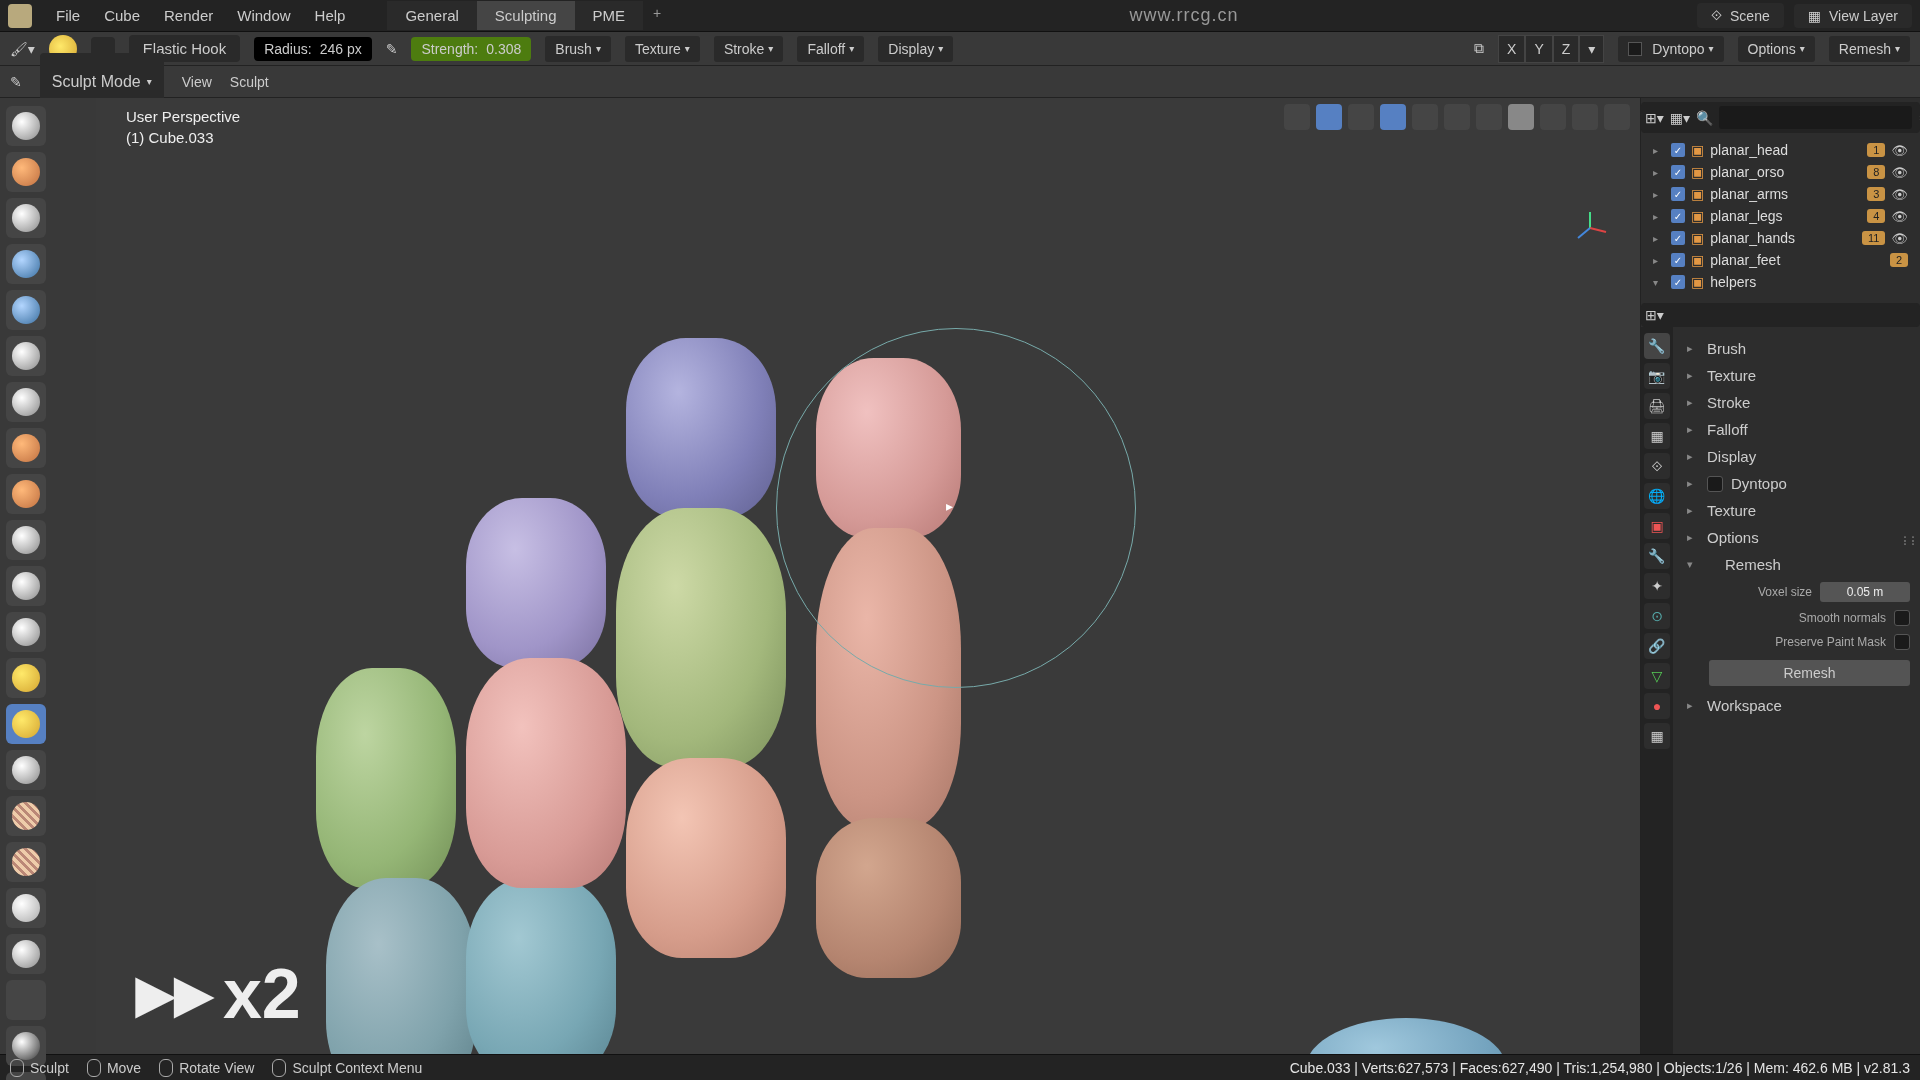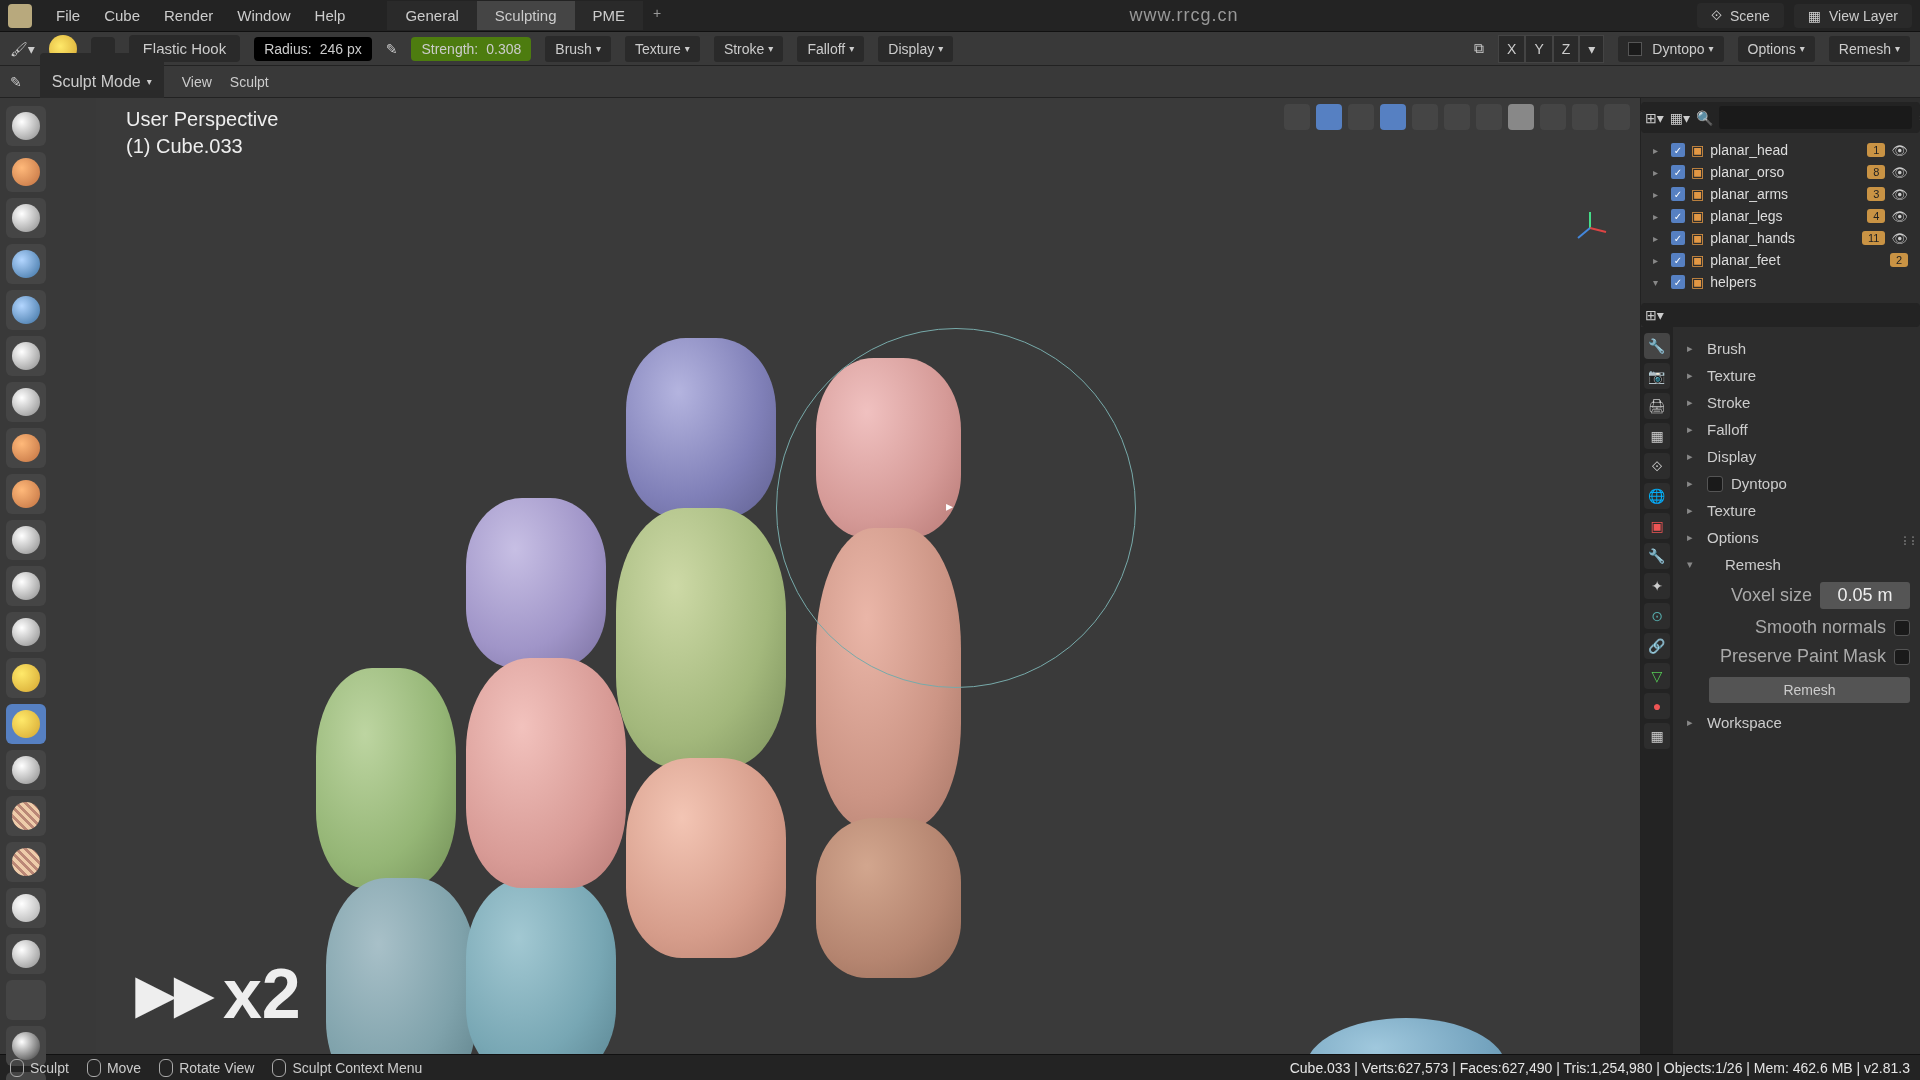--- a/index.html
+++ b/index.html
@@ -46,21 +46,21 @@
 .tool-btn.active { background: #5680c2; }
 .tool-btn .sphere { width: 28px; height: 28px; border-radius: 50%; background: radial-gradient(circle at 35% 35%, #fff, #888); }
 .tool-btn .sphere.yellow { background: radial-gradient(circle at 35% 35%, #ffe96a, #d4a530); }
 .tool-btn .sphere.blue { background: radial-gradient(circle at 35% 35%, #b3d6ff, #3a6fa0); }
 .tool-btn .sphere.orange { background: radial-gradient(circle at 35% 35%, #ffb97a, #c07040); }
 .tool-btn .sphere.stripes { background: repeating-linear-gradient(45deg, #eca, #eca 3px, #b87 3px, #b87 6px); border-radius: 50%; }
 .tool-btn .sphere.dots { background: radial-gradient(circle at 35% 35%, #fff, #aaa); }
 
 
 .viewport { flex: 1; background: #3a3a3a; position: relative; overflow: hidden; }
-.viewport .info { position: absolute; top: 10px; left: 30px; font-size: 20px; color: #eee; }
+.viewport .info { position: absolute; top: 10px; left: 30px; font-size: 15px; color: #eee; }
 .viewport .info div { margin-bottom: 4px; }
 .viewport .overlay-icons { position: absolute; top: 6px; right: 10px; display: flex; gap: 6px; }
 .viewport .ov-btn { width: 26px; height: 26px; background: #454545; border-radius: 4px; }
 .viewport .ov-btn.blue { background: #5680c2; }
 .viewport .axis-gizmo { position: absolute; top: 110px; right: 30px; width: 40px; height: 40px; }
 .viewport .speed { position: absolute; bottom: 20px; left: 40px; font-size: 70px; font-weight: bold; color: #eee; display: flex; align-items: center; gap: 10px; }
 .viewport .speed .arrow { font-size: 50px; }
 
 
 .shape { position: absolute; border-radius: 40% 40% 35% 35%; }
@@ -104,21 +104,21 @@
 .prop-tab.blue { color: #5aa; }
 .prop-tab.green { color: #5c5; }
 .prop-content { flex: 1; padding: 8px 10px; overflow-y: auto; }
 .brush-header { display: flex; align-items: center; gap: 10px; padding: 6px 0; }
 .brush-header .ball { width: 30px; height: 30px; border-radius: 50%; background: radial-gradient(circle at 35% 35%, #ffe96a, #d4a530); }
 .panel-row { display: flex; align-items: center; padding: 5px 4px; gap: 8px; font-size: 15px; cursor: pointer; }
 .panel-row .arrow { width: 12px; color: #888; font-size: 11px; }
 .panel-row .label { flex: 1; }
 .panel-row .chk { width: 16px; height: 16px; background: #1a1a1a; border: 1px solid #555; border-radius: 3px; }
 .panel-sub { padding-left: 26px; }
-.panel-sub .field-row { display: flex; align-items: center; padding: 4px 0; font-size: 18px; gap: 8px; }
+.panel-sub .field-row { display: flex; align-items: center; padding: 4px 0; font-size: 12px; gap: 8px; }
 .panel-sub .field-label { flex: 1; text-align: right; color: #aaa; }
 .panel-sub .field-val { background: #555; padding: 3px 12px; border-radius: 3px; color: #eee; width: 90px; text-align: center; }
 .remesh-btn { background: #545454; text-align: center; padding: 5px; border-radius: 3px; margin: 6px 0; font-size: 14px; }
 .drag-handle { position: absolute; right: 4px; top: 50%; transform: translateY(-50%); color: #666; font-size: 10px; letter-spacing: -2px; }
 
 
 .status-bar { height: 26px; background: #232323; display: flex; align-items: center; padding: 0 10px; font-size: 14px; gap: 18px; border-top: 1px solid #111; }
 .status-bar .item { display: flex; align-items: center; gap: 6px; }
 .status-bar .mouse-icon { width: 14px; height: 18px; border: 1px solid #aaa; border-radius: 6px; }
 .status-bar .spacer { flex: 1; }

